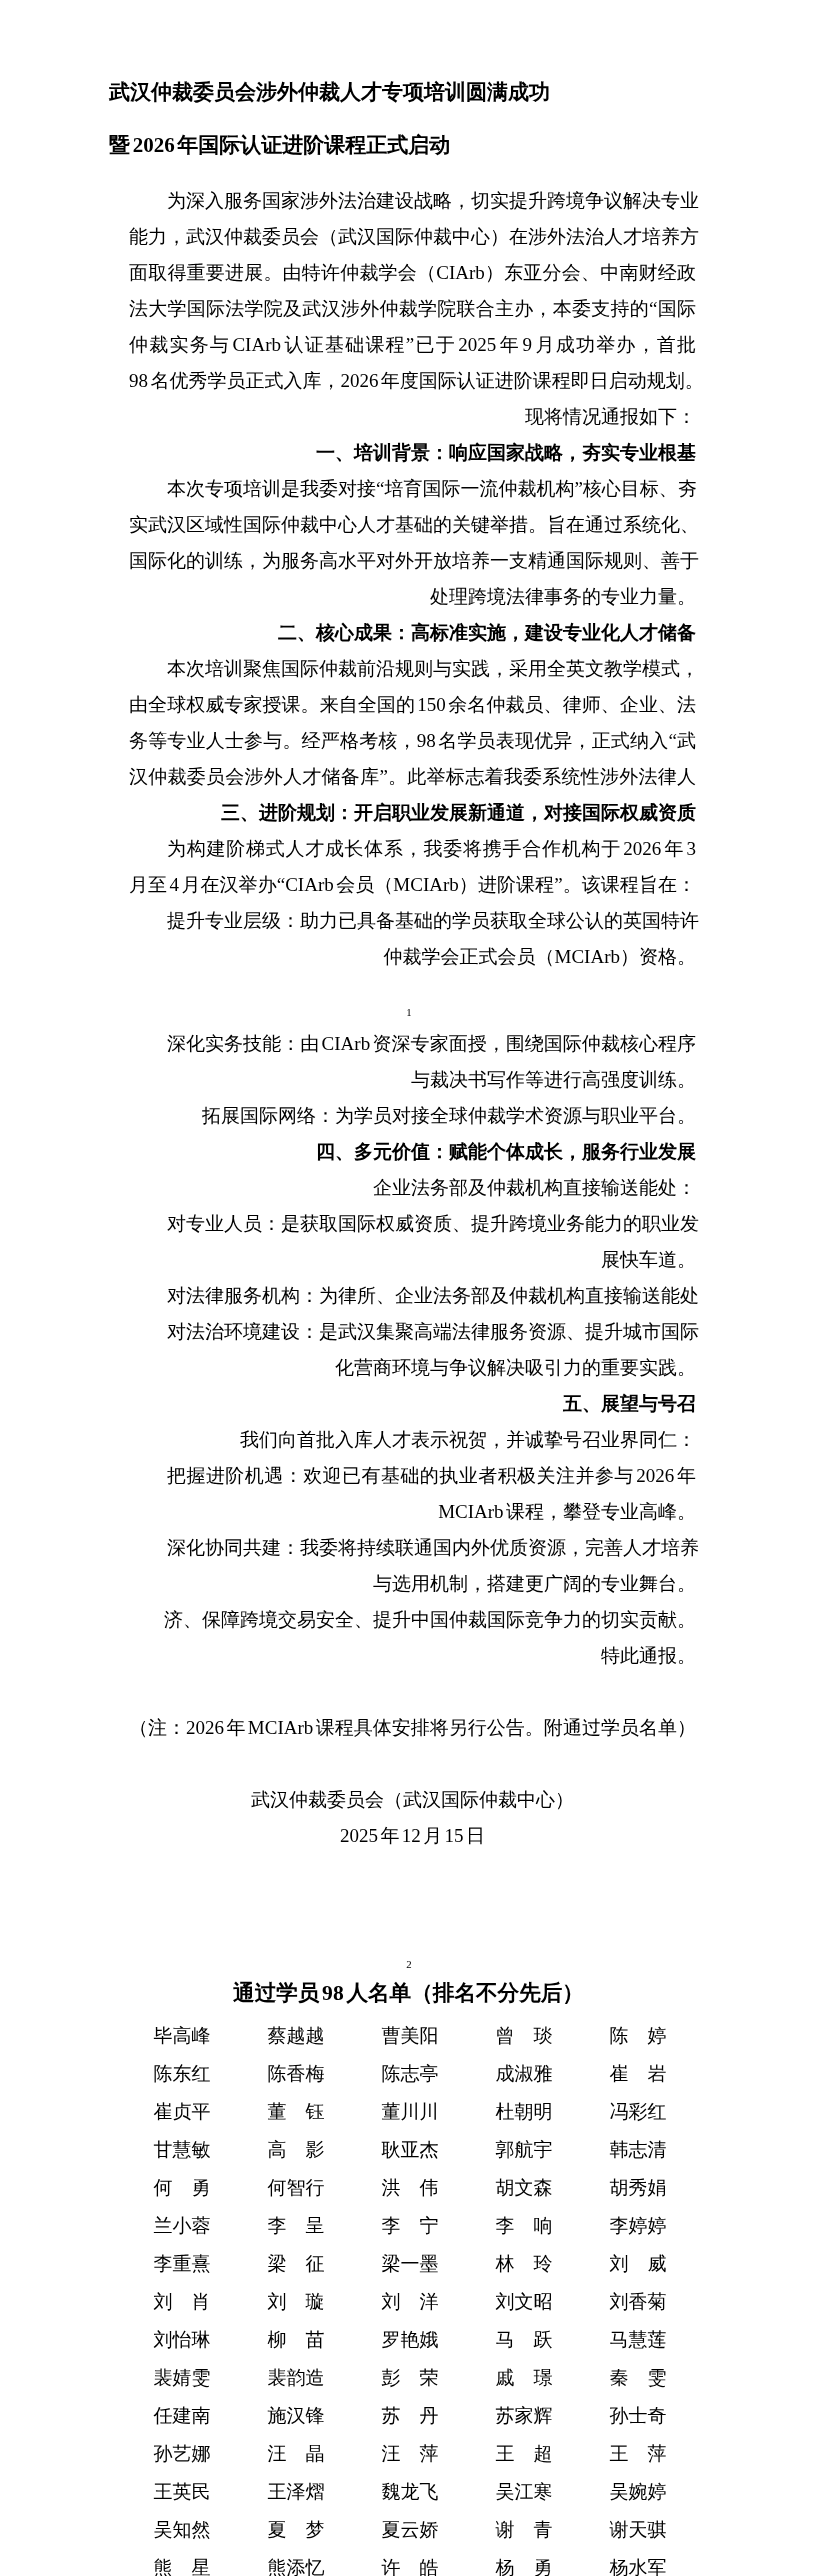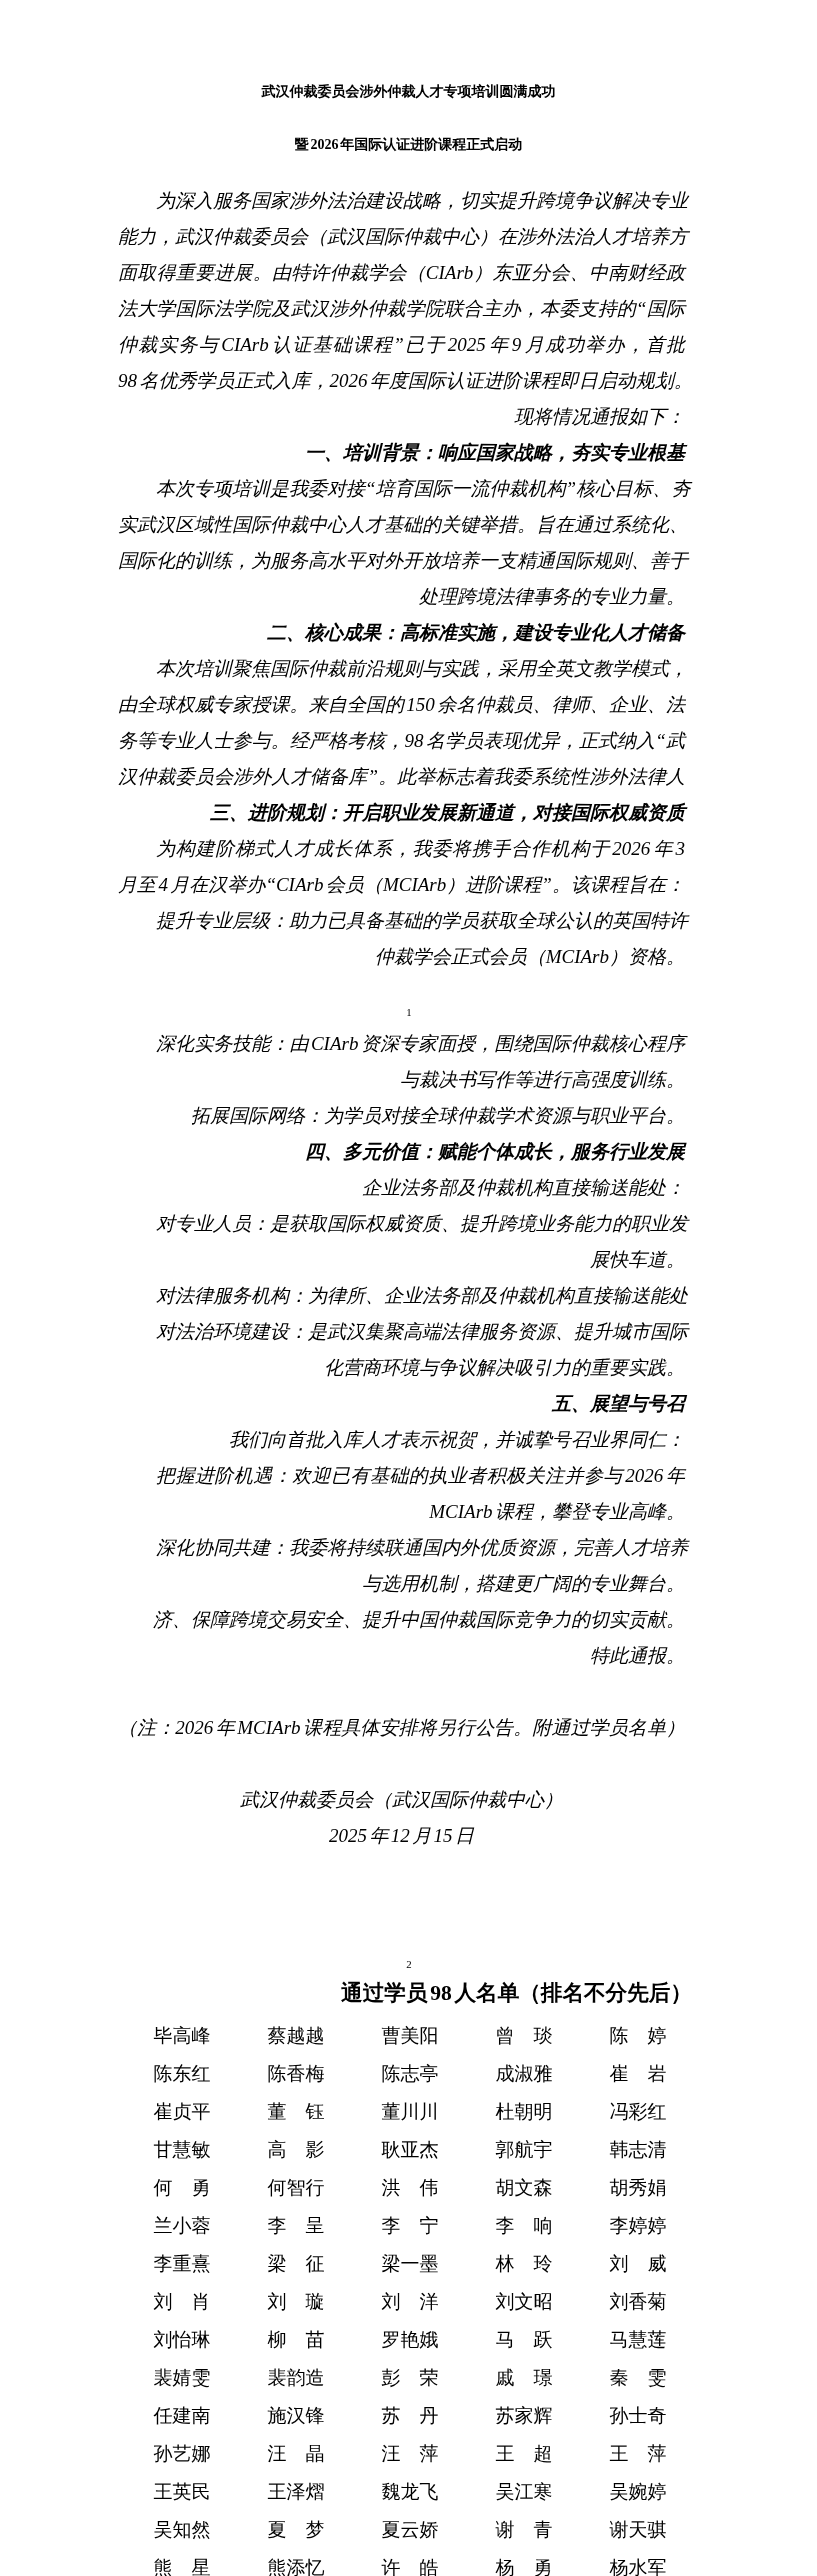--- a/index.html
+++ b/index.html
@@ -8,34 +8,32 @@
       width: 818px;
       height: 3001px;
       background: #ffffff;
       color: #000000;
       font-family: "Liberation Serif", "DejaVu Serif", serif;
       overflow: hidden;
       text-autospace: normal;
     }
     .title {
       position: absolute;
-      left: 125px;
+      left: 109px;
       width: 567px;
       height: 54px;
       line-height: 54px;
-      font-size: 14px;
+      font-size: 21px;
       font-weight: 700;
-      text-align: center;
       white-space: nowrap;
     }
     .block {
       position: absolute;
-      left: 118px;
+      left: 129px;
       width: 567px;
-      font-style: italic;
     }
     .ln {
       height: 36px;
       line-height: 36px;
       font-size: 19px;
       white-space: nowrap;
       box-sizing: border-box;
       text-align: right;
     }
     .ind { padding-left: 38px; }
@@ -53,21 +51,21 @@
     }
     .list-title {
       position: absolute;
       left: 125px;
       width: 567px;
       top: 1975px;
       height: 36px;
       line-height: 36px;
       font-size: 21.6px;
       font-weight: 700;
-      text-align: right;
+      text-align: center;
       white-space: nowrap;
     }
     .names {
       position: absolute;
       left: 125px;
       top: 2017px;
       display: grid;
       grid-template-columns: repeat(5, 114px);
       grid-auto-rows: 38px;
     }

